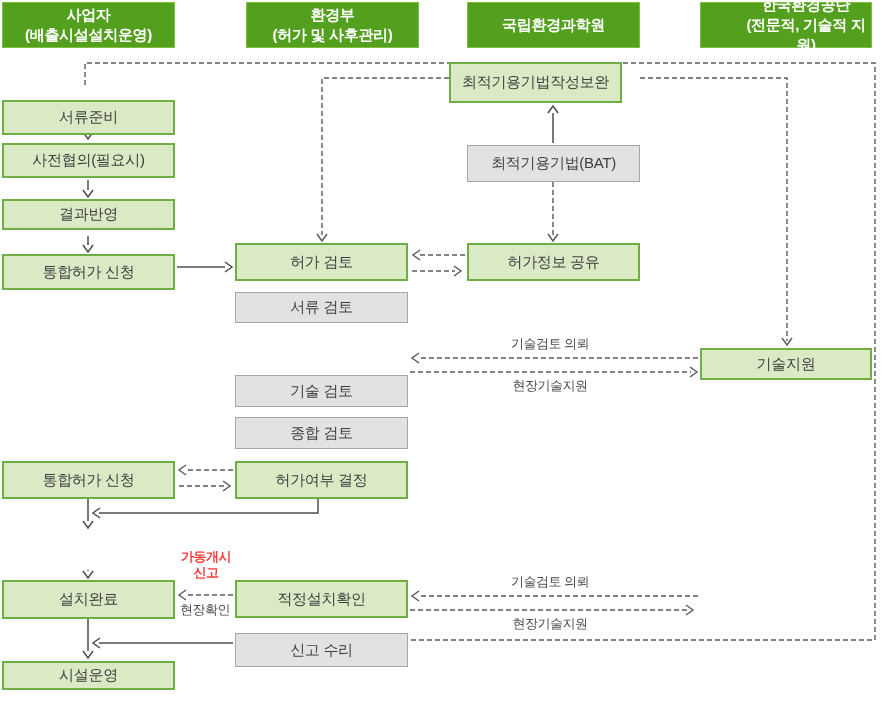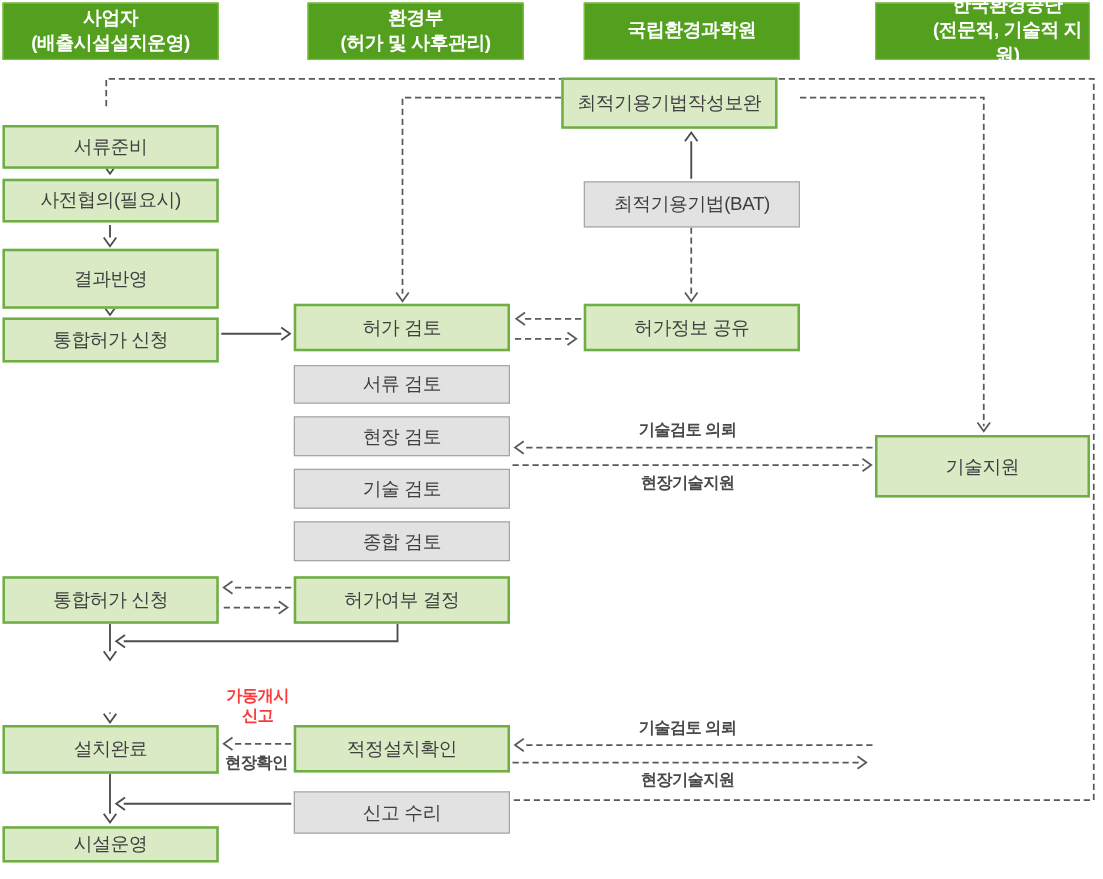--- a/index.html
+++ b/index.html
@@ -13,21 +13,21 @@
     text-align:center;font-size:15px;color:#3f3f3f;z-index:1;letter-spacing:-0.3px;
   }
   .hdr{
     background:var(--header-bg);color:var(--header-text);font-weight:bold;
     border:1px solid var(--header-border);line-height:1.35;font-size:15px;flex-direction:column;
   }
   .gbox{background:var(--green-bg);border:2px solid var(--green-border);}
   .xbox{background:var(--gray-bg);border:1.5px solid var(--gray-border);}
   .edge-label{
     position:absolute;z-index:2;font-size:13px;color:#4a4a4a;text-align:center;
-    letter-spacing:-0.5px;line-height:1.25;font-weight:bold;
+    letter-spacing:-0.5px;line-height:1.25;
   }
   .alert{color:var(--alert-text);font-weight:bold;}
   .hdr span{display:block;}
 </style>
 </head>
 <body>
 
 <div id="canvas">
 
   <svg id="wires" width="882" height="703">
@@ -98,40 +98,39 @@
   <div class="box hdr" style="left:467px;top:2px;width:173px;height:46px;">
     <span>국립환경과학원</span>
   </div>
   <div class="box hdr" style="left:700px;top:2px;width:172px;height:46px;padding-left:40px;">
     <span>한국환경공단</span>
     <span>(전문적, 기술적 지원)</span>
   </div>
 
   <div class="box gbox" style="left:2px;top:100px;width:173px;height:35px;">서류준비</div>
   <div class="box gbox" style="left:2px;top:143px;width:173px;height:35px;">사전협의(필요시)</div>
-  <div class="box gbox" style="left:2px;top:199px;width:173px;height:48px;text-align:right;">결과반영</div>
+  <div class="box gbox" style="left:2px;top:199px;width:173px;height:31px;text-align:right;">결과반영</div>
   <div class="box gbox" style="left:2px;top:254px;width:173px;height:36px;">통합허가 신청</div>
   <div class="box gbox" style="left:2px;top:461px;width:173px;height:38px;">통합허가 신청</div>
   <div class="box gbox" style="left:2px;top:580px;width:173px;height:39px;">설치완료</div>
   <div class="box gbox" style="left:2px;top:661px;width:173px;height:29px;">시설운영</div>
 
   <div class="box gbox" style="left:235px;top:243px;width:173px;height:38px;text-align:right;">허가 검토</div>
   <div class="box xbox" style="left:235px;top:292px;width:173px;height:31px;">서류 검토</div>
-  <div class="box xbox" style="left:235px;top:333px;width:173px;height:32px;">현장 검토</div>
   <div class="box xbox" style="left:235px;top:375px;width:173px;height:32px;">기술 검토</div>
   <div class="box xbox" style="left:235px;top:417px;width:173px;height:32px;">종합 검토</div>
   <div class="box gbox" style="left:235px;top:461px;width:173px;height:38px;">허가여부 결정</div>
   <div class="box gbox" style="left:235px;top:580px;width:173px;height:38px;">적정설치확인</div>
   <div class="box xbox" style="left:235px;top:633px;width:173px;height:34px;">신고 수리</div>
 
   <div class="box gbox" style="left:449px;top:62px;width:173px;height:41px;">최적기용기법작성보완</div>
   <div class="box xbox" style="left:467px;top:145px;width:173px;height:37px;">최적기용기법(BAT)</div>
   <div class="box gbox" style="left:467px;top:243px;width:173px;height:38px;">허가정보 공유</div>
 
-  <div class="box gbox" style="left:700px;top:348px;width:172px;height:50px;">기술지원</div>
+  <div class="box gbox" style="left:700px;top:348px;width:172px;height:32px;">기술지원</div>
 
   <div class="edge-label" style="left:450px;top:336px;width:200px;">기술검토 의뢰</div>
   <div class="edge-label" style="left:450px;top:378px;width:200px;">현장기술지원</div>
   <div class="edge-label" style="left:450px;top:574px;width:200px;">기술검토 의뢰</div>
   <div class="edge-label" style="left:450px;top:616px;width:200px;">현장기술지원</div>
   <div class="edge-label alert" style="left:178px;top:549px;width:56px;">
     <span>가동개시</span><br>
     <span>신고</span>
   </div>
   <div class="edge-label" style="left:176px;top:602px;width:58px;">현장확인</div>

